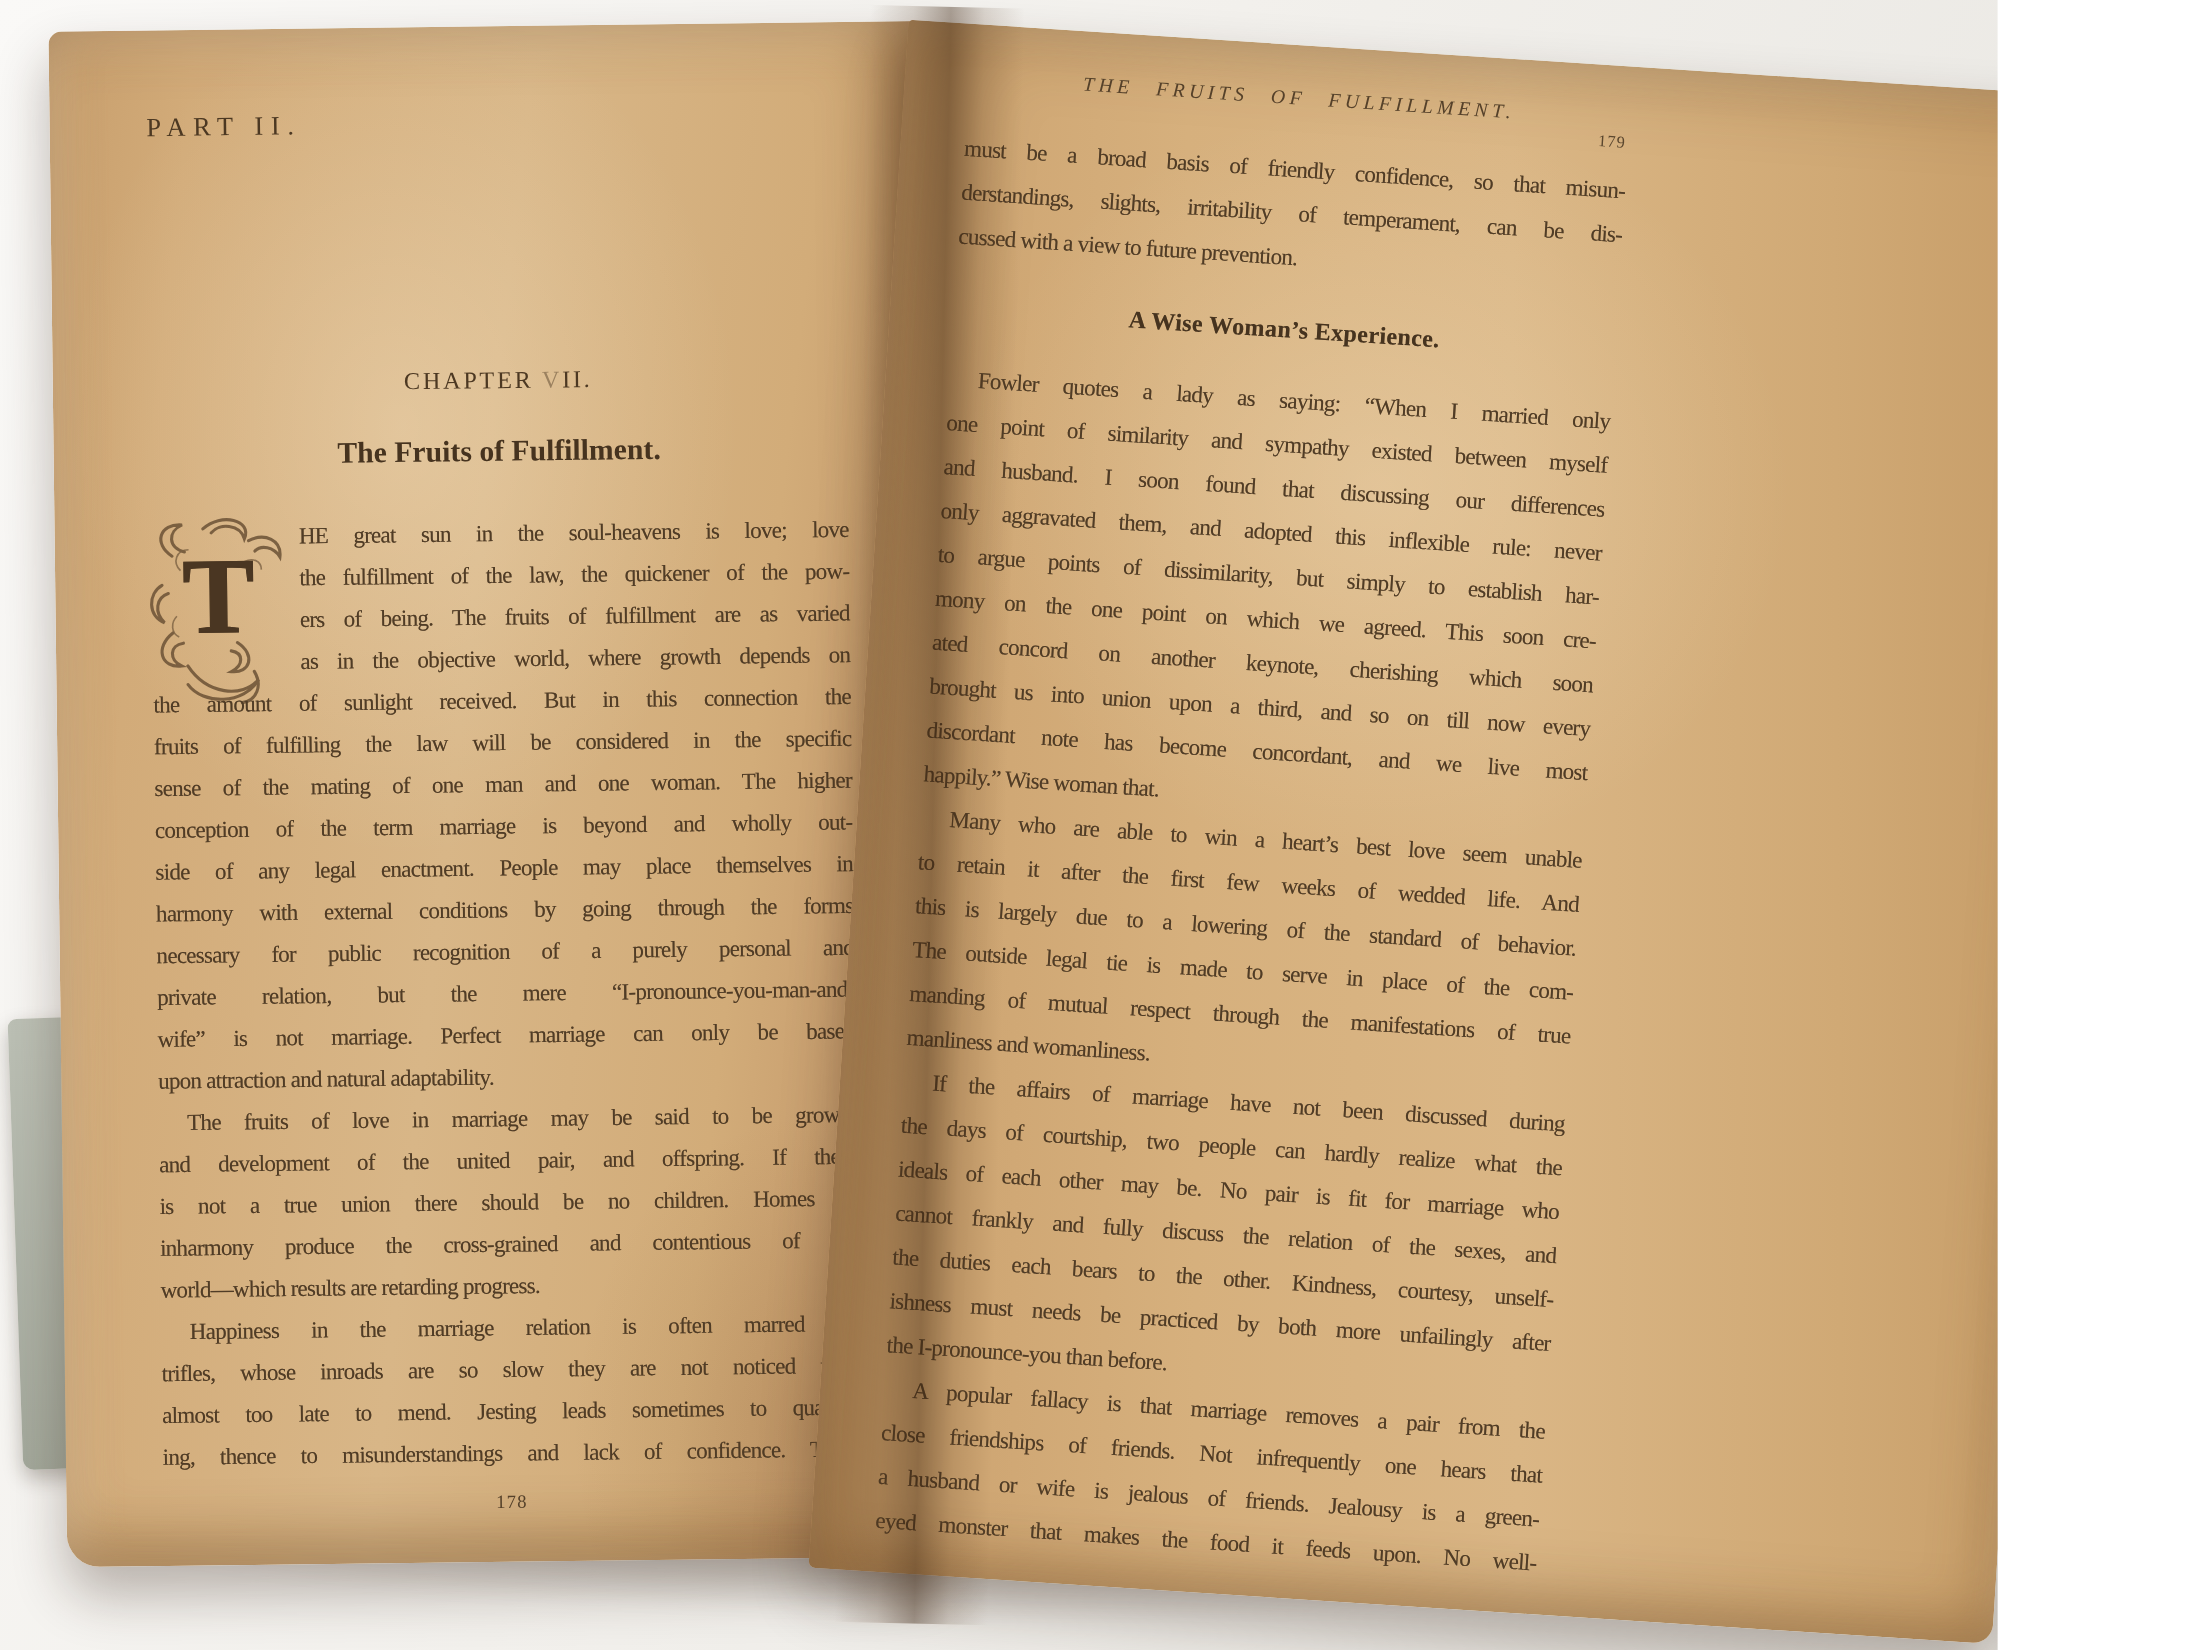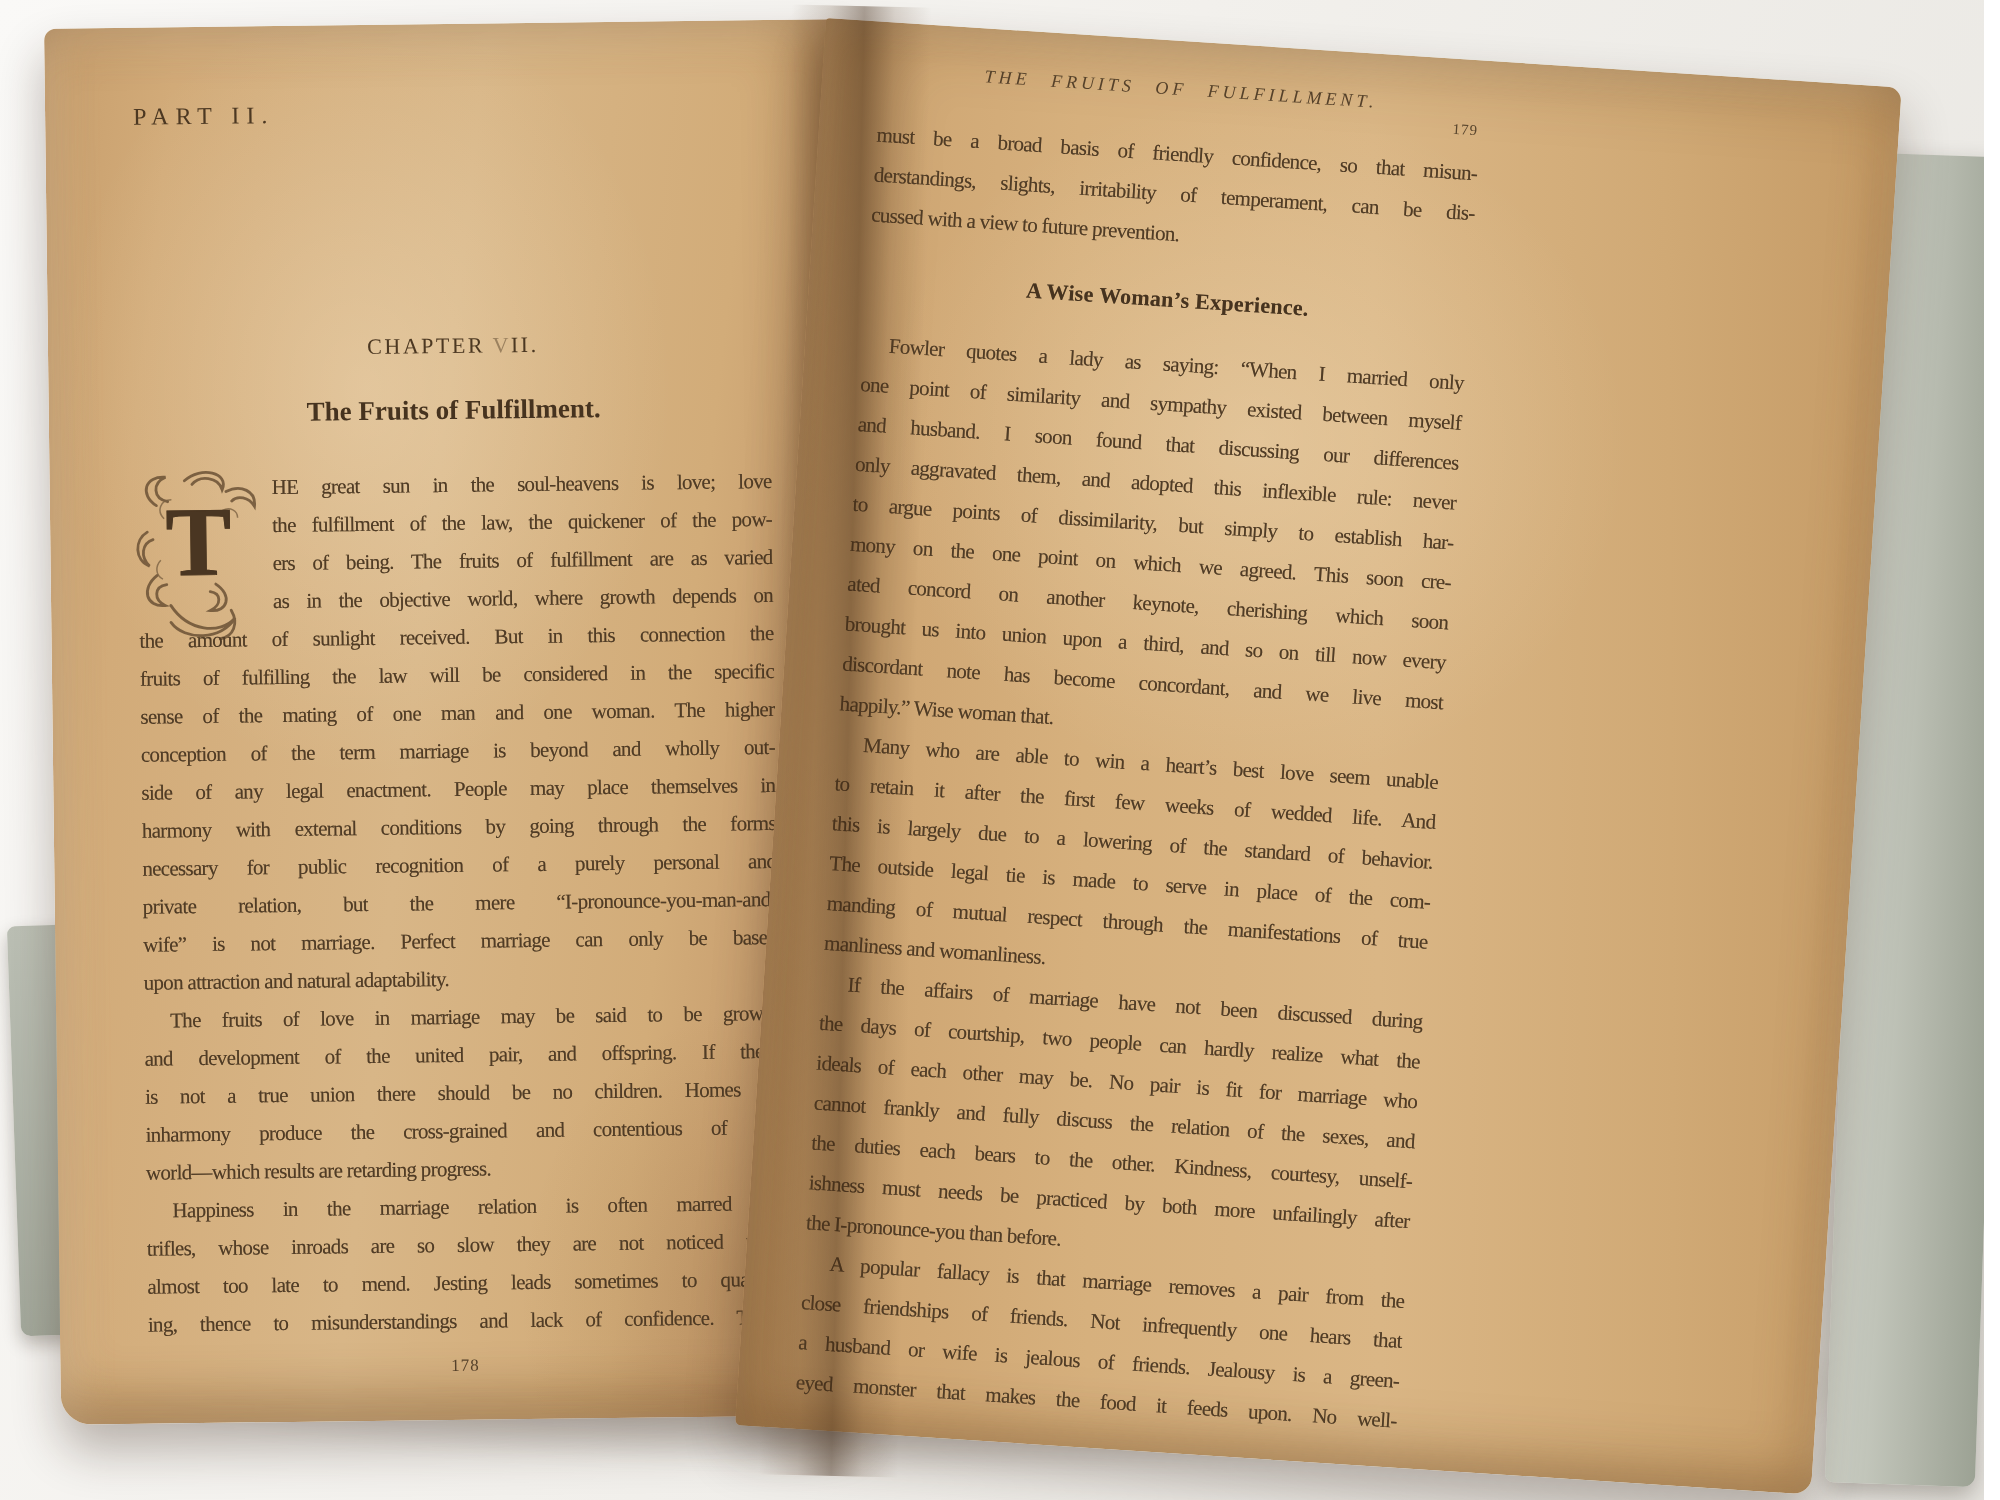--- a/index.html
+++ b/index.html
@@ -1,17 +1,17 @@
 <!DOCTYPE html>
 <html><head>
 <meta charset="utf-8">
 <style>
   html,body{margin:0;padding:0;}
   body{width:2000px;height:1500px;overflow:hidden;font-family:"Liberation Serif","DejaVu Serif",serif;}
-  .scene{position:relative;width:1984px;height:1500px;overflow:hidden;
+  .scene{position:relative;width:1816px;height:1500px;overflow:hidden;
     background:linear-gradient(115deg,#faf9f7 0%,#f2f0ec 45%,#e7e5e0 100%);}
   .book-shadow{position:absolute;left:70px;top:1320px;width:1840px;height:150px;z-index:0;
     background:radial-gradient(ellipse at 50% 45%,rgba(50,32,14,.30),rgba(50,32,14,0) 70%);
     filter:blur(7px);}
   .cover-right{position:absolute;left:1848px;top:155px;width:150px;height:1330px;z-index:1;
     background:linear-gradient(to right,#cfd2c8 0%,#b4b8ac 55%,#9ca294 100%);
     border-radius:6px 16px 12px 8px;transform:rotate(2deg);
     box-shadow:0 10px 24px rgba(40,30,15,.30);}
   .cover-left{position:absolute;left:14px;top:925px;width:86px;height:410px;z-index:1;
     background:linear-gradient(to bottom,#bcc0b5 0%,#a3a89b 100%);

